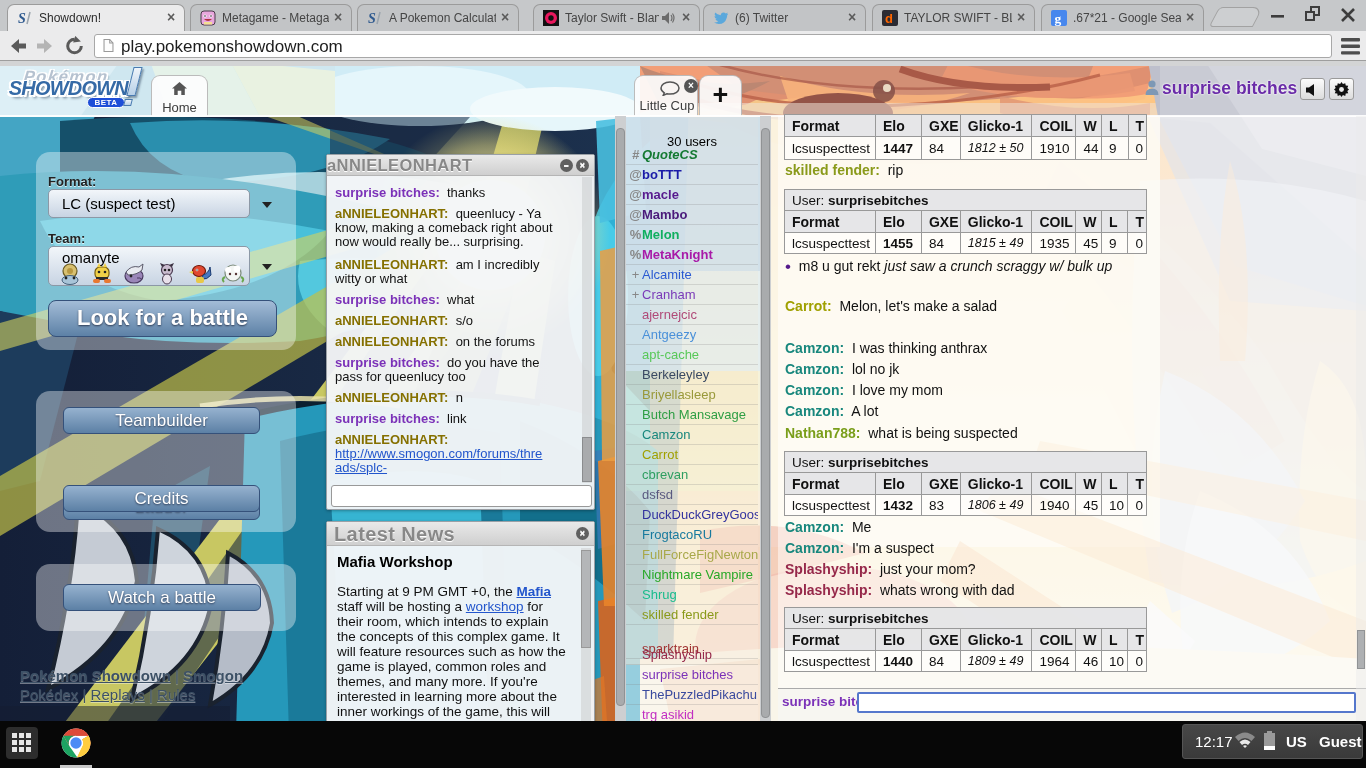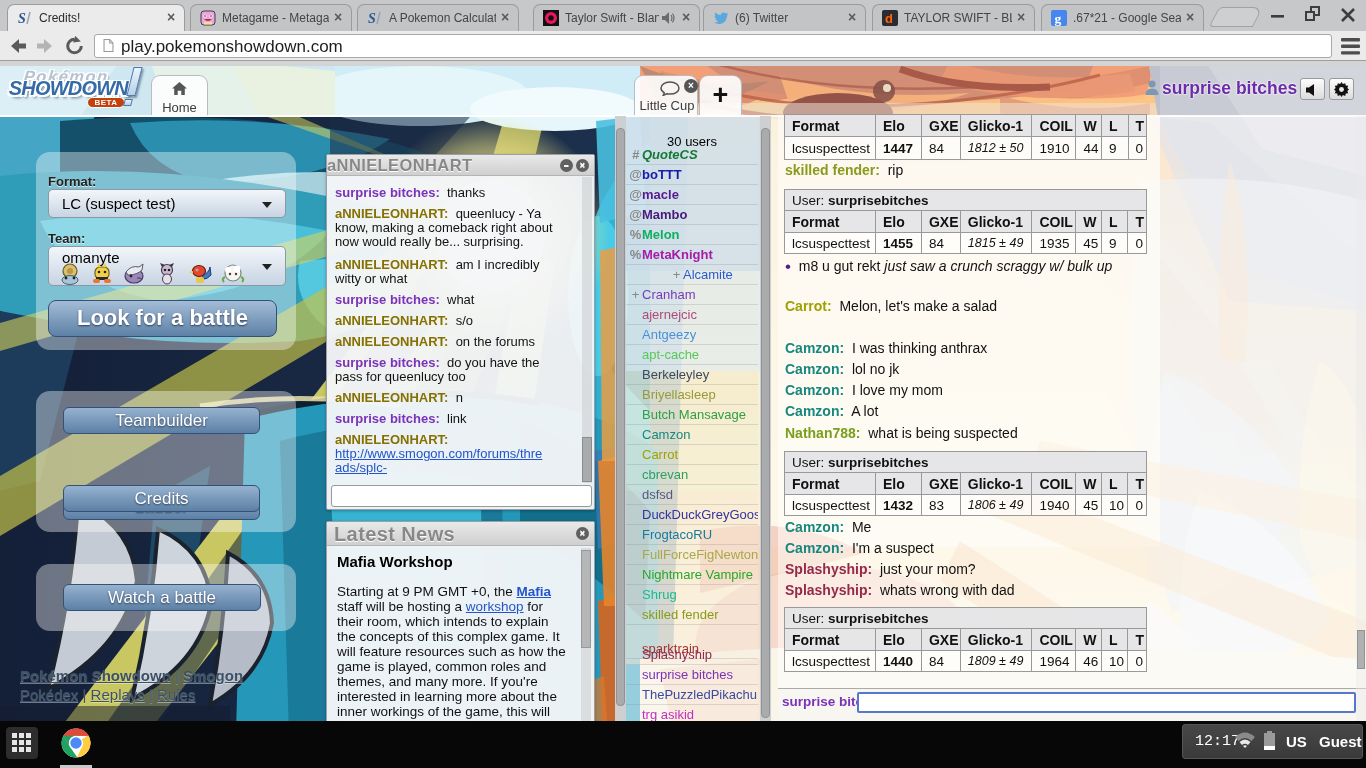--- a/index.html
+++ b/index.html
@@ -31,21 +31,21 @@
 
   
   #psheader { position:absolute; left:0; top:0; width:1366px; height:56px; }
   .pstab { position:absolute; top:14px; height:41px; background:rgba(253,253,253,0.92);
            border:1px solid rgba(160,160,160,0.7); border-bottom:none; border-radius:9px 9px 0 0;
            text-align:center; font-size:13px; color:#3c3c3c; }
   #hdrline { position:absolute; left:0; top:54px; width:1366px; height:2px; background:rgba(255,255,255,0.9); }
 
   
   .menugroup { position:absolute; background:rgba(255,255,255,0.38); border-radius:14px; }
-  .bigsel { position:absolute; left:48px; width:238px; background:linear-gradient(#f2f6fa,#c8d4e3);
+  .bigsel { position:absolute; left:48px; width:202px; background:linear-gradient(#f2f6fa,#c8d4e3);
             border:1px solid #8c98a6; border-radius:5px; font-size:15px; color:#000; }
   .selarrow { position:absolute; width:0; height:0; border-left:5px solid transparent;
               border-right:5px solid transparent; border-top:6px solid #222; }
   .mbtn { position:absolute; left:63px; width:197px; color:#fff; text-align:center;
           background:linear-gradient(#96b2cf,#5c80a5); border:1px solid #35517a; border-radius:6px;
           text-shadow:0 1px 2px rgba(0,0,20,0.6); }
   .mlabel { font-weight:bold; font-size:13px; color:#222; text-shadow:0 1px 0 rgba(255,255,255,0.7); position:absolute; }
 
   
   .popup { position:absolute; left:326px; width:269px; background:rgba(244,246,248,0.96);
@@ -76,21 +76,21 @@
 </style></head>
 <body>
 <div id="screen">
 
   <div id="tabstrip">
     <div class="tab active" style="left:7px; width:178px;">
       <svg class="fav" viewBox="0 0 16 16">
           <text x="1" y="13" font-size="14" font-weight="bold" font-style="italic" fill="#2f5a8f" font-family="Liberation Serif">S</text>
           <path d="M10 14 L13 2" stroke="#9aa4ae" stroke-width="1.6" fill="none"></path>
         </svg>
-      <div class="ttl">Credits!</div>
+      <div class="ttl">Showdown!</div>
         <div class="cl">×</div>
     </div>
     <div class="tab" style="left:190px; width:162px;">
       <svg class="fav" viewBox="0 0 16 16">
           <rect x="1" y="1" width="14" height="14" rx="3" fill="#e9a7dd" stroke="#4a3a4a"></rect>
           <circle cx="5" cy="6" r="1.6" fill="#fff"></circle>
           <circle cx="11" cy="6" r="1.6" fill="#fff"></circle>
           <circle cx="5" cy="6" r="0.8" fill="#222"></circle>
           <circle cx="11" cy="6" r="0.8" fill="#222"></circle>
           <path d="M4 9 Q8 13 12 9 Z" fill="#b03040"></path>
@@ -318,21 +318,21 @@
     </svg>
     </div>
     <div id="psheader">
       <div style="position:absolute; left:0; top:4px; width:640px; height:52px; background:rgba(255,255,255,0.45);"></div>
       <div style="position:absolute; left:640px; top:4px; width:520px; height:52px; background:rgba(255,255,255,0.26);"></div>
       <div style="position:absolute; left:1160px; top:4px; width:206px; height:52px; background:rgba(255,255,255,0.38);"></div>
       <div style="position:absolute; left:0; top:0; width:1366px; height:5px; background:#d3d4d5;"></div>
 
       <div style="position:absolute; left:24px; top:6px; width:120px; height:18px; font-weight:bold; font-style:italic; font-size:16.5px; letter-spacing:1.5px; color:#b6c2d0; text-shadow:-1.5px -1px 0 #fff,1.5px -1px 0 #fff,-1.5px 1.5px 0 #fff,1.5px 1.5px 0 #fff, 2px 2px 2px rgba(40,60,90,.5); transform:skewX(-6deg);">Pokémon</div>
       <div style="position:absolute; left:5px; top:15px; width:150px; height:24px; font-weight:bold; font-style:italic; font-size:21px; letter-spacing:-0.8px; color:#356aa6; text-shadow:-2px -1px 0 #fff,2px -1px 0 #fff,-2px 2px 0 #fff,2px 2px 0 #fff,-1px -1px 0 #fff,1px 1px 0 #fff, 3px 3px 3px rgba(20,40,70,.6); transform:scaleX(0.95);">SHOWDOWN</div>
-      <div style="position:absolute; left:87px; top:36px; width:38px; height:11px; background:#c2410c; border:1px solid #fff; border-radius:7px; color:#fff; font-weight:bold; font-size:8px; text-align:center; line-height:9px; letter-spacing:0.5px;">BETA</div>
+      <div style="position:absolute; left:87px; top:36px; width:38px; height:11px; background:#1d4ed8; border:1px solid #fff; border-radius:7px; color:#fff; font-weight:bold; font-size:8px; text-align:center; line-height:9px; letter-spacing:0.5px;">BETA</div>
       <div style="position:absolute; left:130px; top:6px; width:9px; height:29px; background:linear-gradient(#eef4fa,#b8d0e8); border:1.5px solid #4a7ab0; transform:skewX(-14deg); box-shadow:2px 2px 2px rgba(20,40,70,.4);"></div>
       <div style="position:absolute; left:124px; top:38px; width:8px; height:7px; background:linear-gradient(#eef4fa,#b8d0e8); border:1.5px solid #4a7ab0; transform:skewX(-14deg);"></div>
 
       <div class="pstab" style="left:151px; width:57px; background:rgba(252,252,252,0.96);">
         <svg width="15" height="14" viewBox="0 0 15 14" style="margin-top:6px;">
             <path d="M7.5 0 L15 6.5 L12.8 6.5 L12.8 13 L9.3 13 L9.3 8.8 L5.7 8.8 L5.7 13 L2.2 13 L2.2 6.5 L0 6.5 Z" fill="#555"></path>
           </svg>
         <div style="margin-top:1px;">Home</div>
       </div>
 
@@ -483,21 +483,21 @@
       <div style="position:absolute; left:1px; top:12px; width:9px; height:590px; background:#a9abad; border:1px solid #909294; border-radius:4px;"></div>
     </div>
     <div id="userlist">
       <div style="position:absolute; top:18px; width:132px; text-align:center; font-size:13px; color:#000;">30 users</div>
       <div class="urow" style="top:29px; font-weight:bold; font-style:italic; color:#147a32;"><span class="rk">#</span>QuoteCS</div>
       <div class="urow" style="top:49px; font-weight:bold; color:#1a1aa8;"><span class="rk">@</span>boTTT</div>
       <div class="urow" style="top:69px; font-weight:bold; color:#571a8e;"><span class="rk">@</span>macle</div>
       <div class="urow" style="top:89px; font-weight:bold; color:#4a1a7a;"><span class="rk">@</span>Mambo</div>
       <div class="urow" style="top:109px; font-weight:bold; color:#0faf5f;"><span class="rk">%</span>Melon</div>
       <div class="urow" style="top:129px; font-weight:bold; color:#a81aa8;"><span class="rk">%</span>MetaKnight</div>
-      <div class="urow" style="top:149px; color:#2a5ad2;padding-left:41px;"><span class="rk">+</span>Alcamite</div>
+      <div class="urow" style="top:149px; color:#2a5ad2;"><span class="rk">+</span>Alcamite</div>
       <div class="urow" style="top:169px; color:#7a3ab8;"><span class="rk">+</span>Cranham</div>
       <div class="urow" style="top:189px; color:#b04a78;"><span class="rk"></span>ajernejcic</div>
       <div class="urow" style="top:209px; color:#4a90d9;"><span class="rk"></span>Antgeezy</div>
       <div class="urow" style="top:229px; color:#58c858;"><span class="rk"></span>apt-cache</div>
       <div class="urow" style="top:249px; color:#3a4a63;"><span class="rk"></span>Berkeleyley</div>
       <div class="urow" style="top:269px; color:#99993a;"><span class="rk"></span>Briyellasleep</div>
       <div class="urow" style="top:289px; color:#2f9e44;"><span class="rk"></span>Butch Mansavage</div>
       <div class="urow" style="top:309px; color:#18877d;"><span class="rk"></span>Camzon</div>
       <div class="urow" style="top:329px; color:#a0a000;"><span class="rk"></span>Carrot</div>
       <div class="urow" style="top:349px; color:#2e9e60;"><span class="rk"></span>cbrevan</div>
@@ -705,21 +705,21 @@
       <path d="M8.4 26 A48 48 0 0 1 50 2 L50 26 A24 24 0 0 0 29 62 Z" fill="#dd4b39"></path>
       <path d="M50 2 A48 48 0 0 1 91.6 26 L50 26 Z" fill="#dd4b39"></path>
       <path d="M8.4 26 L29 62 A24 24 0 0 1 50 26 Z" fill="#1da462"></path>
       <path d="M91.6 26 L70 38 A24 24 0 0 1 71 62 L54 97.8 A48 48 0 0 0 91.6 26 Z" fill="#ffcd40"></path>
       <path d="M8.4 26 A48 48 0 0 0 54 97.8 L71 62 A24 24 0 0 1 29 38 Z" fill="#1da462" transform="rotate(120 50 50)" opacity="0"></path>
       <circle cx="50" cy="50" r="23" fill="#fff"></circle>
       <circle cx="50" cy="50" r="19" fill="#4c8bf5"></circle>
     </svg>
     <div style="position:absolute; left:60px; top:44px; width:32px; height:3px; background:#c8c8c8;"></div>
     <div style="position:absolute; left:1182px; top:3px; width:181px; height:35px; background:linear-gradient(#474747,#3a3a3a); border:1px solid #555; border-radius:3px;">
-      <div style="position:absolute; left:12px; top:8px; font-size:15px; color:#fff;font-family:Liberation Mono, monospace;">12:17</div>
+      <div style="position:absolute; left:12px; top:8px; font-size:15px; color:#fff;">12:17</div>
       <svg style="position:absolute; left:52px; top:7px;" width="20" height="16" viewBox="0 0 20 16">
           <path d="M0 5 Q10 -4 20 5 L16.5 9 Q10 3 3.5 9 Z" fill="#8a8a8a"></path>
           <path d="M4.5 10 Q10 5 15.5 10 L13 13 Q10 10.5 7 13 Z" fill="#e8e8e8"></path>
           <path d="M8 14 Q10 12.5 12 14 L10 16 Z" fill="#e8e8e8"></path>
         </svg>
       <svg style="position:absolute; left:80px; top:6px;" width="13" height="22" viewBox="0 0 13 22">
           <rect x="4" y="0" width="5" height="2" fill="#9a9a9a"></rect>
           <rect x="1" y="2" width="11" height="17" fill="#9a9a9a"></rect>
           <rect x="1" y="15" width="11" height="4" fill="#fff"></rect>
         </svg>

